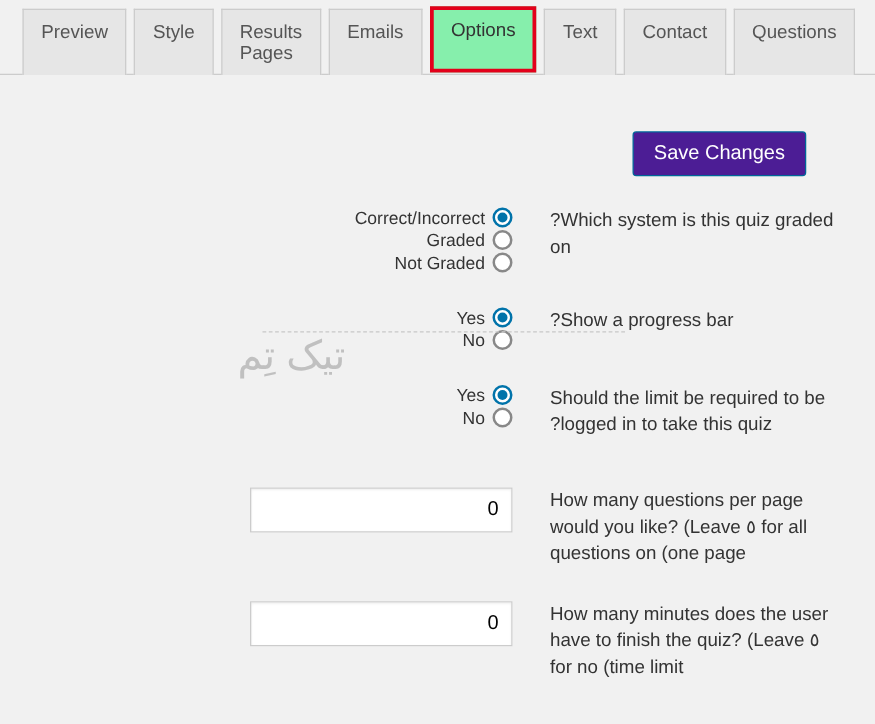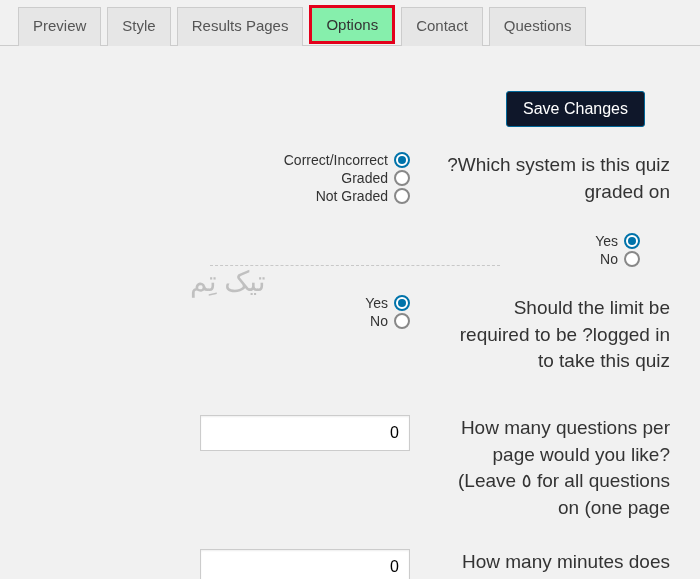--- a/index.html
+++ b/index.html
@@ -43,40 +43,39 @@
       top: -1px;
     }
     .content {
       padding: 25px 30px 20px 30px;
     }
     .actions {
       text-align: right;
       padding: 20px 25px 25px 0;
     }
     .save-btn {
-      background: #0f172a;
+      background: #4c1d95;
       color: #fff;
       border: 1px solid #006799;
       padding: 8px 16px;
       font-size: 16px;
       cursor: pointer;
       border-radius: 3px;
     }
     .form-row {
       display: flex;
       margin-bottom: 28px;
       align-items: flex-start;
       position: relative;
     }
     .form-label {
       order: 2;
       width: 230px;
-      text-align: right;
-      color: #333;
-      font-size: 19px;
+      color: #333;
+      font-size: 15px;
       line-height: 1.4;
     }
     .form-control {
       order: 1;
       flex: 1;
       text-align: right;
       padding-right: 30px;
     }
     .radio-group {
       display: flex;
@@ -123,21 +122,21 @@
       box-shadow: inset 0 1px 2px rgba(0,0,0,0.07);
     }
     .text-input-wrap {
       display: flex;
       justify-content: flex-end;
     }
     .watermark {
       position: absolute;
       left: 190px;
       top: 265px;
-      font-size: 28px;
+      font-size: 32px;
       color: #c0c0c0;
       letter-spacing: 8px;
       font-family: Tahoma, sans-serif;
       direction: rtl;
       pointer-events: none;
     }
     .watermark-line {
       position: absolute;
       left: 210px;
       top: 265px;
@@ -147,21 +146,23 @@
       pointer-events: none;
     }
   </style>
 </head>
 <body>
 
 <div class="tabs">
   <div class="tab">Preview</div>
   <div class="tab">Style</div>
   <div class="tab">Results Pages</div>
+  <div class="tab">Emails</div>
   <div class="tab active">Options</div>
+  <div class="tab">Text</div>
   <div class="tab">Contact</div>
   <div class="tab">Questions</div>
 </div>
 
 <div class="content">
 
   <div class="actions">
     <button class="save-btn">Save Changes</button>
   </div>
 
@@ -191,20 +192,21 @@
         <div class="radio-item">
           <span class="radio-label">Yes</span>
           <span class="radio-circle selected"></span>
         </div>
         <div class="radio-item">
           <span class="radio-label">No</span>
           <span class="radio-circle"></span>
         </div>
       </div>
     </div>
+    <div class="form-label">?Show a progress bar</div>
   </div>
 
   <div class="form-row">
     <div class="form-control">
       <div class="radio-group">
         <div class="radio-item">
           <span class="radio-label">Yes</span>
           <span class="radio-circle selected"></span>
         </div>
         <div class="radio-item">

